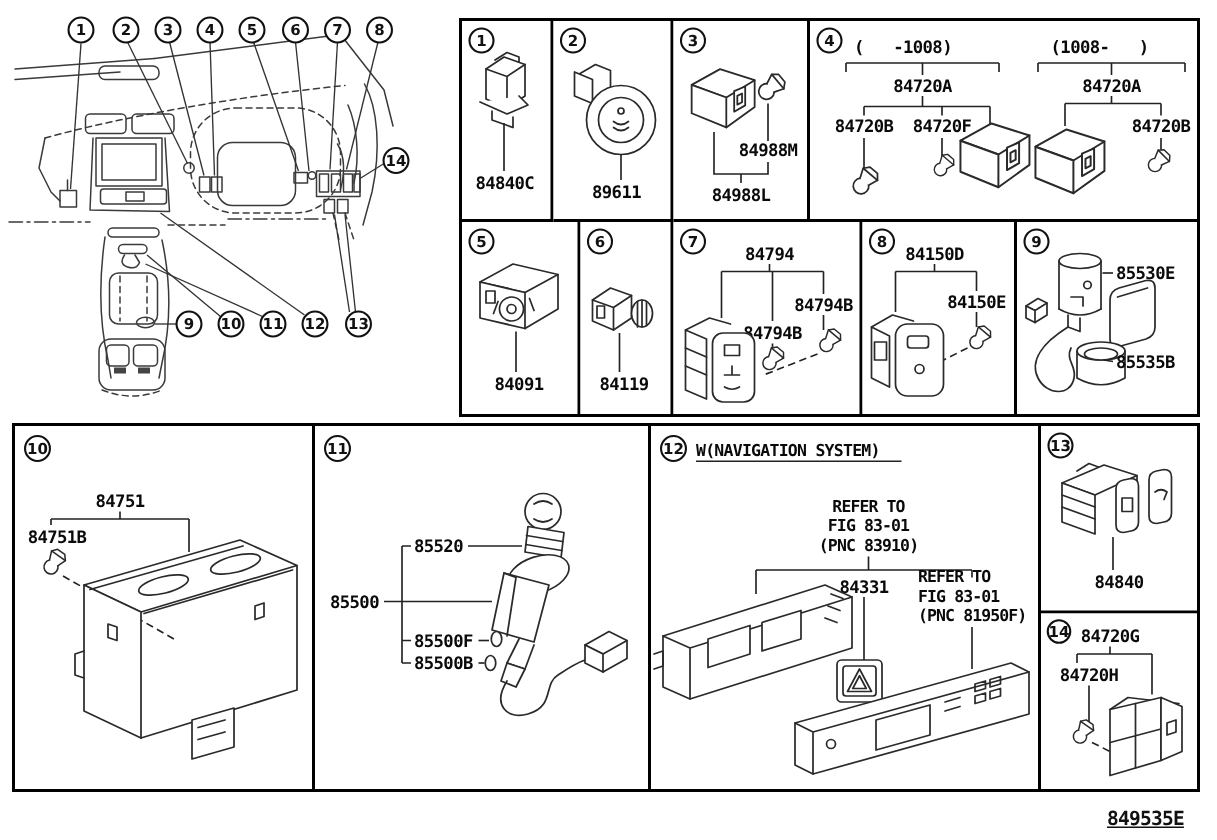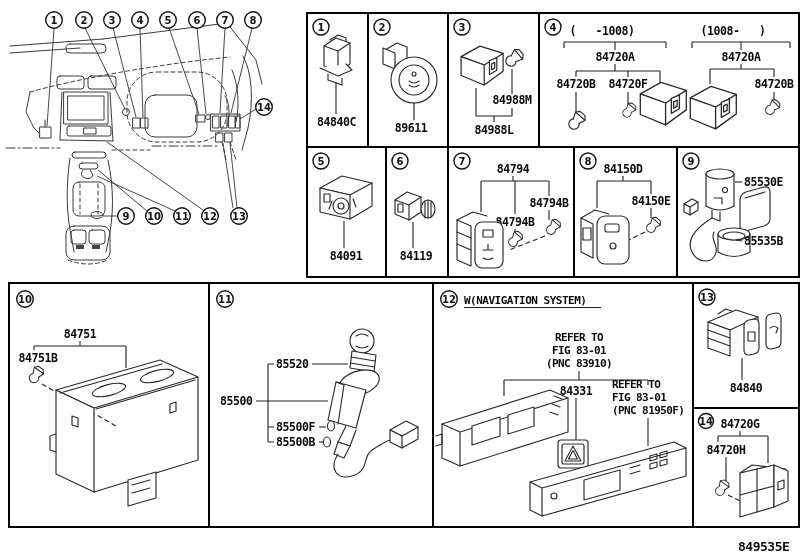--- a/index.html
+++ b/index.html
@@ -20,21 +20,21 @@
   .ld  { stroke:#222; stroke-width:1.1; fill:none; }
   .dash{ stroke-dasharray:5 3; }
   .art { stroke:#2a2a2a; stroke-width:1.15; fill:#fff; stroke-linejoin:round; stroke-linecap:round; }
   .nf  { fill:none; }
   .ov  { stroke:#3a3a3a; stroke-width:1; fill:none; stroke-linejoin:round; stroke-linecap:round; }
   .ovf { fill:#444; stroke:none; }
   .dsh { stroke-dasharray:4 3; }
   .dd  { stroke-dasharray:9 3 2 3; }
   .ovld{ stroke:#333; stroke-width:0.9; fill:none; }
   .figcode { position:absolute; left:738px; top:539px; font:700 13px "DejaVu Sans Mono", monospace;
-             color:#111; letter-spacing:-0.5px; }
+             color:#111; letter-spacing:-0.5px;text-decoration:underline; }
 </style>
 </head>
 <body>
 
 <div class="page">
 
   <svg width="0" height="0" style="position:absolute">
     <defs>
       <g id="bulb">
         <circle cx="0" cy="0" r="5.2"></circle>

